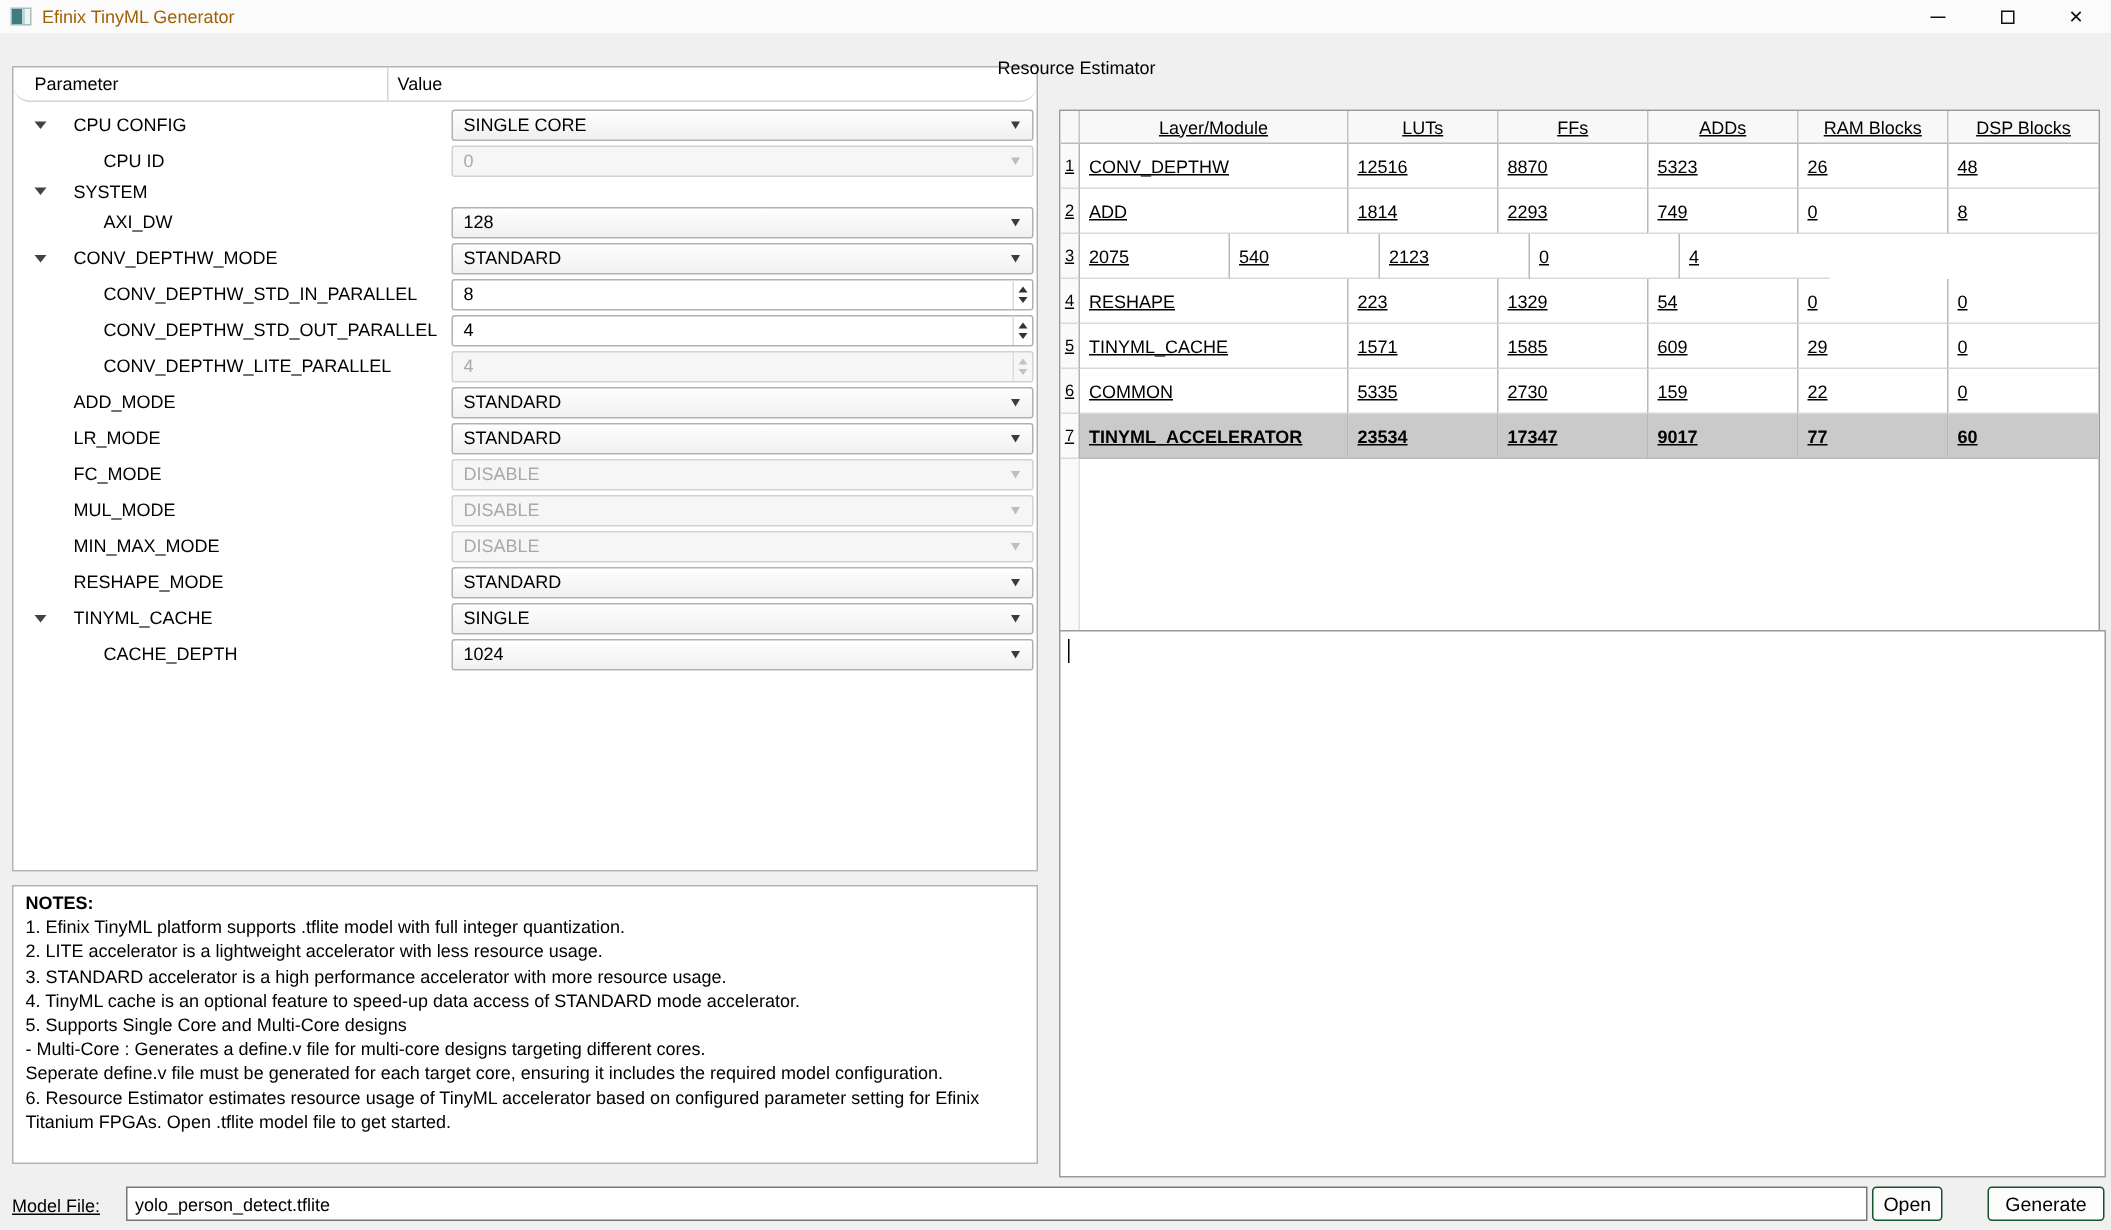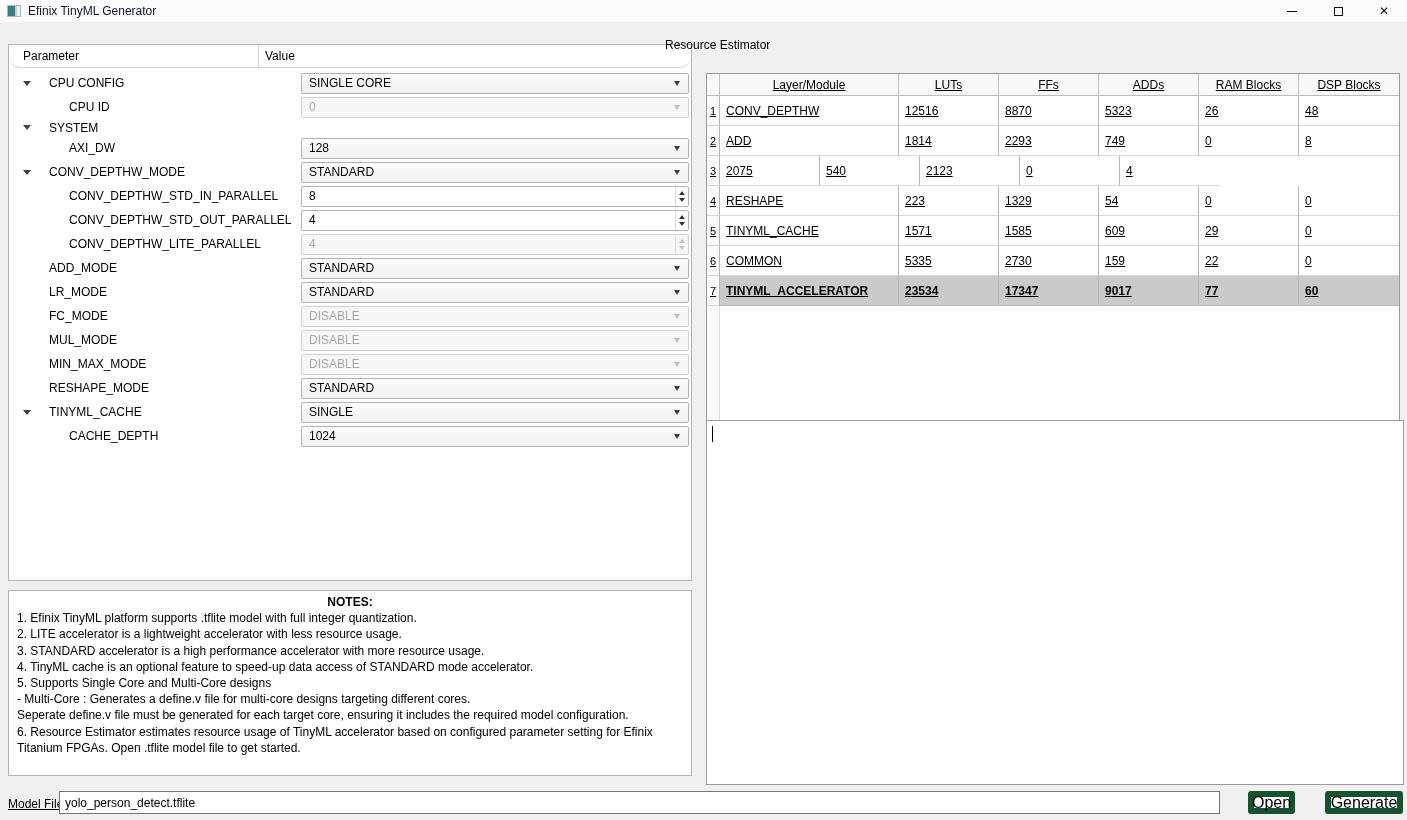--- a/index.html
+++ b/index.html
@@ -10,21 +10,21 @@
     font-family:"Liberation Sans","DejaVu Sans",sans-serif;
     font-size:12px; color:#000;
     overflow:hidden;
   }
   
   .titlebar { position:absolute; left:0; top:0; width:1407px; height:22px;
     background:#fbfbfb; display:flex; align-items:center; }
   .app-icon { width:14px; height:12px; margin-left:7px;
     border:1px solid #a9bcc0;
     background:linear-gradient(to right,#3d7d80 0 58%,#bcd6d0 58% 74%,#eef3f2 74%); }
-  .win-title { margin-left:7px; font-size:12px; color:#0f172a; }
+  .win-title { margin-left:7px; font-size:12px; color:#a16207; }
   .win-controls { margin-left:auto; display:flex; height:22px; }
   .win-btn { width:46px; height:22px; display:flex; align-items:center; justify-content:center; }
   .glyph-min { width:10px; height:1px; background:#111; }
   .glyph-max { width:9px; height:9px; border:1px solid #111; }
   .glyph-close { font-size:12px; color:#111; line-height:1; }
   
   .param-panel { position:absolute; left:8px; top:44px; width:684px; height:537px;
     background:#fff; border:1px solid #b3b3b3; }
   .param-header { display:flex; height:23px; border-bottom:1px solid #d4d4d4; align-items:center;border-radius:11px; }
   .ph-param { width:250px; padding-left:14px; border-right:1px solid #d4d4d4; height:100%; display:flex; align-items:center; }
@@ -50,21 +50,21 @@
   .spin.disabled { background:#f6f6f6; color:#a9a9a9; border-color:#d2d2d2; }
   .spin-btns { position:absolute; right:0; top:0; bottom:0; width:13px; border-left:1px solid #dcdcdc;
     display:flex; flex-direction:column; align-items:center; justify-content:center; gap:3px; }
   .tri-up { width:0; height:0; border-left:3.5px solid transparent; border-right:3.5px solid transparent; border-bottom:4.5px solid #333; }
   .tri-dn { width:0; height:0; border-left:3.5px solid transparent; border-right:3.5px solid transparent; border-top:4.5px solid #333; }
   .spin.disabled .tri-up { border-bottom-color:#c3c3c3; }
   .spin.disabled .tri-dn { border-top-color:#c3c3c3; }
   
   .notes-panel { position:absolute; left:8px; top:590px; width:684px; height:186px;
     background:#fff; border:1px solid #b3b3b3; padding:3px 8px; line-height:16.2px; }
-  .notes-heading { font-weight:bold;text-align:center; }
+  .notes-heading { font-weight:bold; }
   
   .re-title { position:absolute; left:665px; top:38px; font-weight:normal; }
   .re-panel { position:absolute; left:706px; top:73px; width:694px; height:359px;
     background:#fff; border:1px solid #9a9a9a; overflow:hidden;text-decoration:underline; }
   .rt-header { display:flex; height:22px; background:#f8f8f8; border-bottom:1px solid #bcbcbc; }
   .rt-hcell { border-right:1px solid #c4c4c4; display:flex; align-items:center; justify-content:center; }
   .rt-hcell:last-child { border-right:none; }
   .rt-row { display:flex; height:30px; }
   .rt-num { width:13px; flex:none; background:#fafafa; border-right:1px solid #b4b4b4;
     border-bottom:1px solid #d9d9d9; font-size:11px; display:flex; align-items:center; justify-content:center; }
@@ -73,25 +73,25 @@
   .rt-cell:last-child { border-right:none; }
   .rt-row.selected .rt-cell { background:#cacaca; font-weight:bold; border-bottom-color:#b9b9b9; }
   .rt-leftstrip { position:absolute; left:0; top:232px; bottom:0; width:13px; background:#fafafa; border-right:1px solid #e0e0e0; }
   .w-layer { width:179px; } .w-col { width:100px; }
   
   .out-panel { position:absolute; left:706px; top:420px; width:698px; height:365px;
     background:#fff; border:1px solid #9a9a9a; }
   .caret { position:absolute; left:5px; top:5px; width:1px; height:16px; background:#000; }
   
   .mf-label { position:absolute; left:8px; top:797px;text-decoration:underline; }
-  .mf-input { position:absolute; left:59px; top:791px; width:1161px; height:23px;
+  .mf-input { position:absolute; left:84px; top:791px; width:1161px; height:23px;
     border:1px solid #767676; background:#fff; font:12px "Liberation Sans","DejaVu Sans",sans-serif;
     padding-left:5px; outline:none; }
-  .btn { position:absolute; top:791px; height:23px; background:#fdfdfd; border:6px solid #14532d;
-    border-radius:3px; display:flex; align-items:center; justify-content:center; font-size:16px; }
+  .btn { position:absolute; top:791px; height:23px; background:#fdfdfd; border:1px solid #14532d;
+    border-radius:3px; display:flex; align-items:center; justify-content:center; font-size:13px; }
   .btn-open { left:1248px; width:47px; }
   .btn-generate { left:1325px; width:78px; }
 </style>
 </head>
 <body>
 
 <div class="titlebar">
   <div class="app-icon"></div>
   <div class="win-title">Efinix TinyML Generator</div>
   <div class="win-controls">

